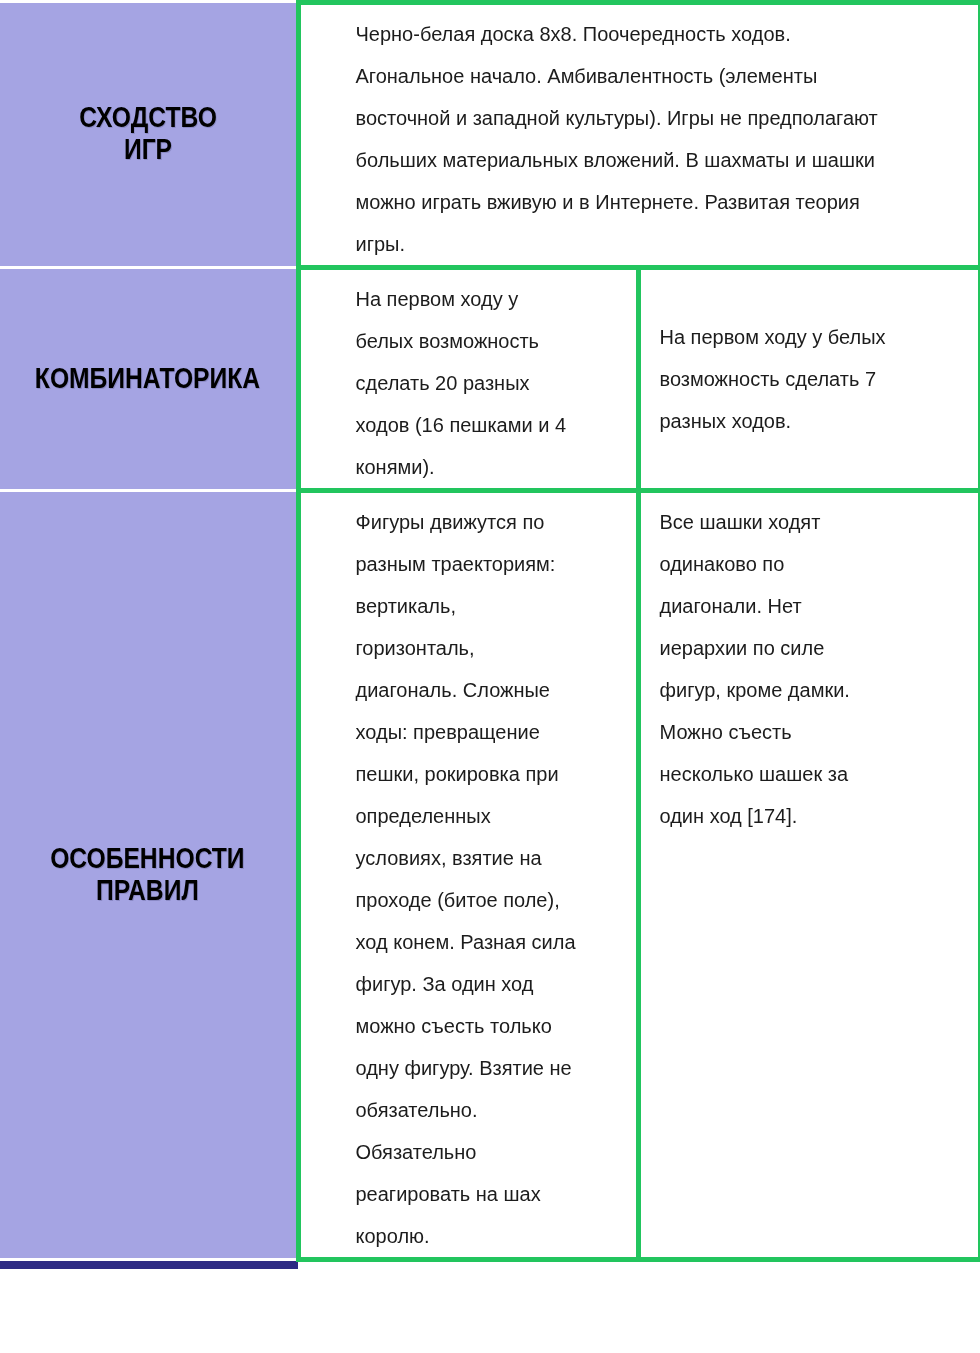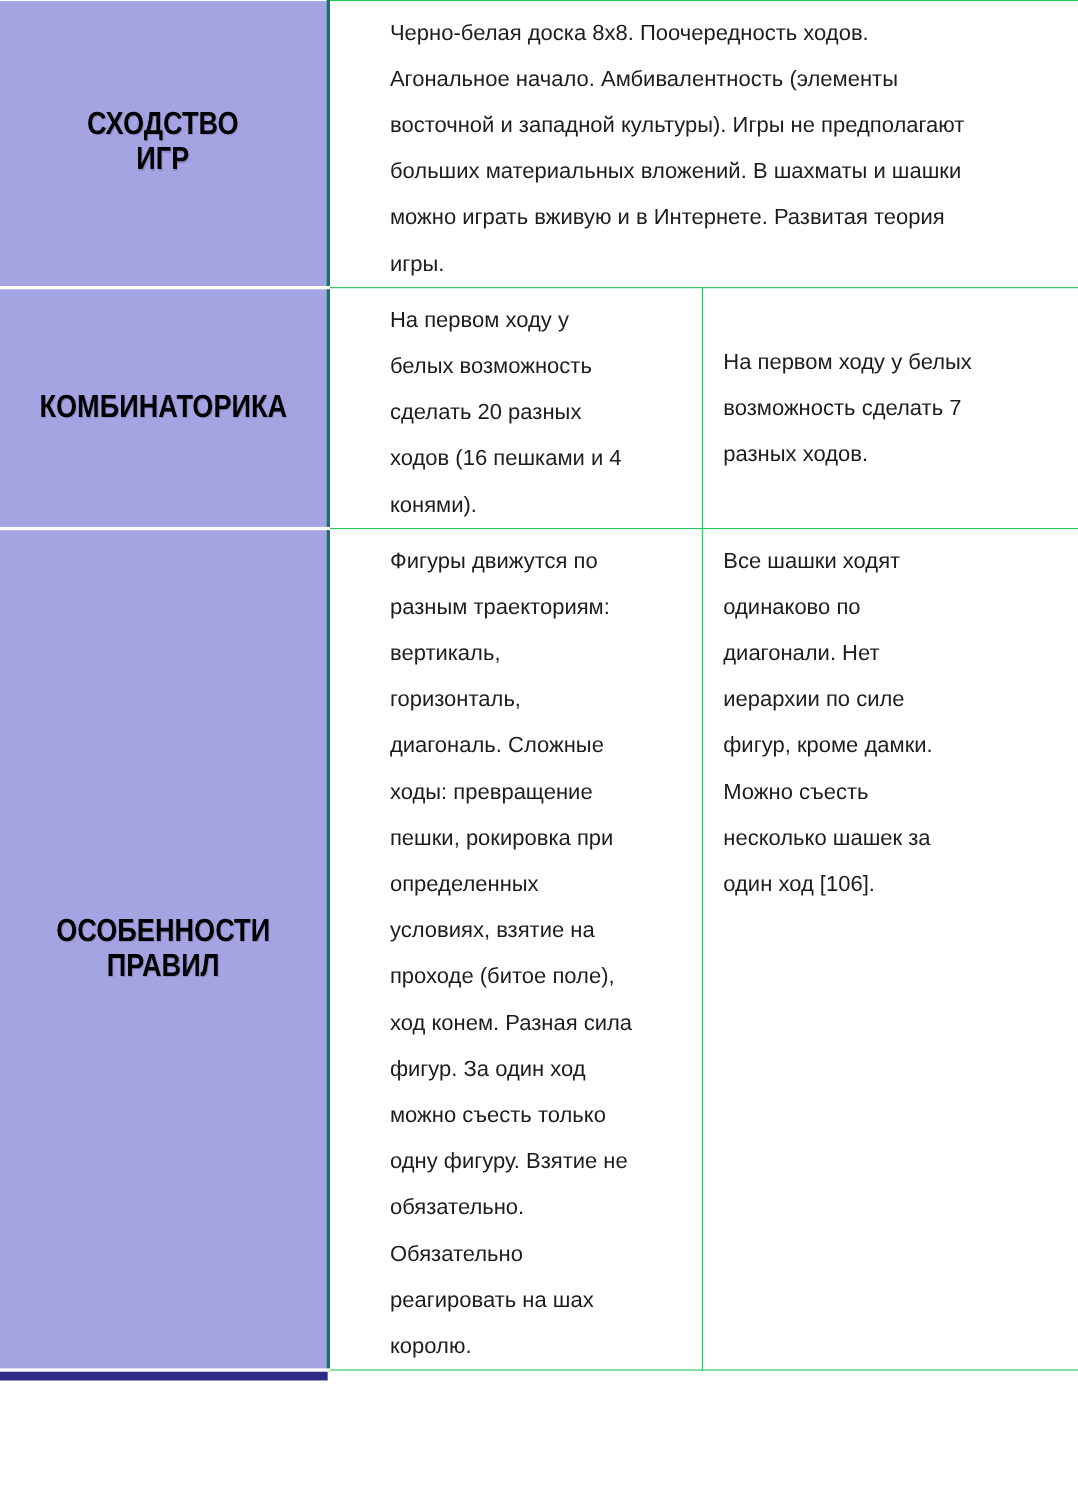--- a/index.html
+++ b/index.html
@@ -54,21 +54,21 @@
     text-shadow: 1px 1px 0 rgba(90,90,140,0.35);
   }
 
   
   td.content {
     background: #ffffff;
     color: #1c1c1c;
     font-size: 20px;
     line-height: 42px;
     vertical-align: top;
-    border: 1px solid #22c55e;
+    border: 5px solid #22c55e;
     white-space: pre-line;
     padding: 8px 40px 0 55px;
   }
   td.content.col3 { padding: 8px 60px 0 19px; }
   td.content.v-mid { vertical-align: middle; padding-top: 0; margin-left: 40px; }
 
   tr.r1 { height: 260px; }
   tr.r2 { height: 217px; }
 
   
@@ -138,21 +138,21 @@
 Обязательно
 реагировать на шах
 королю.</td>
     <td class="content col3">Все шашки ходят
 одинаково по
 диагонали. Нет
 иерархии по силе
 фигур, кроме дамки.
 Можно съесть
 несколько шашек за
-один ход [106].</td>
+один ход [174].</td>
   </tr>
 
   <tr class="strip">
     <td class="strip-dark"></td>
     <td class="strip-light"></td>
     <td class="strip-light"></td>
   </tr>
 </tbody>
   </table>
 

